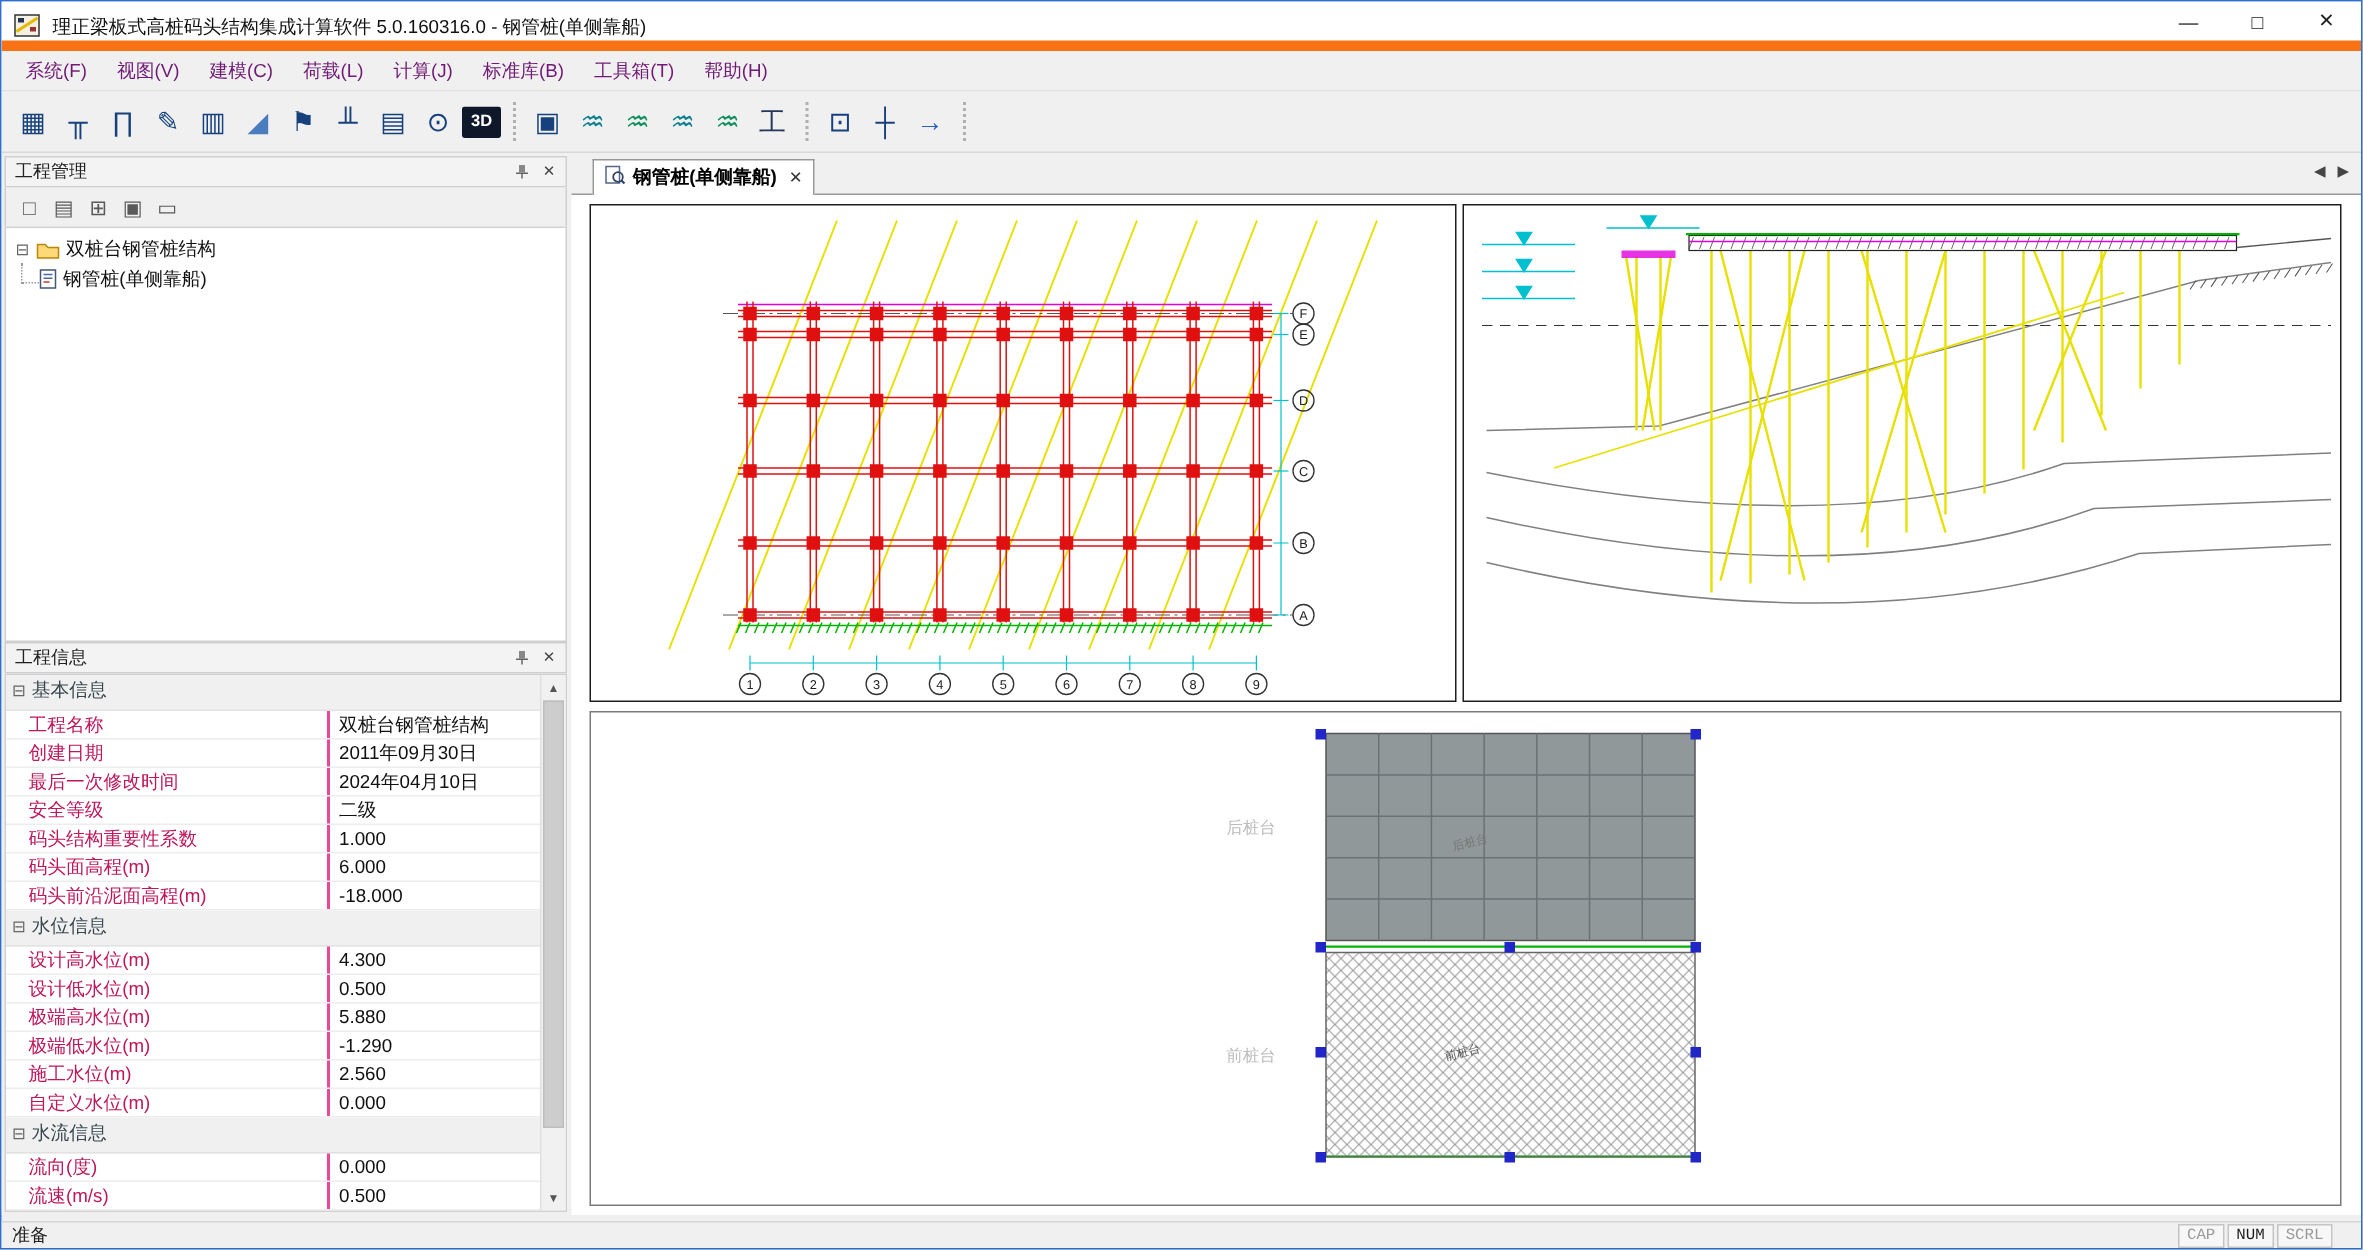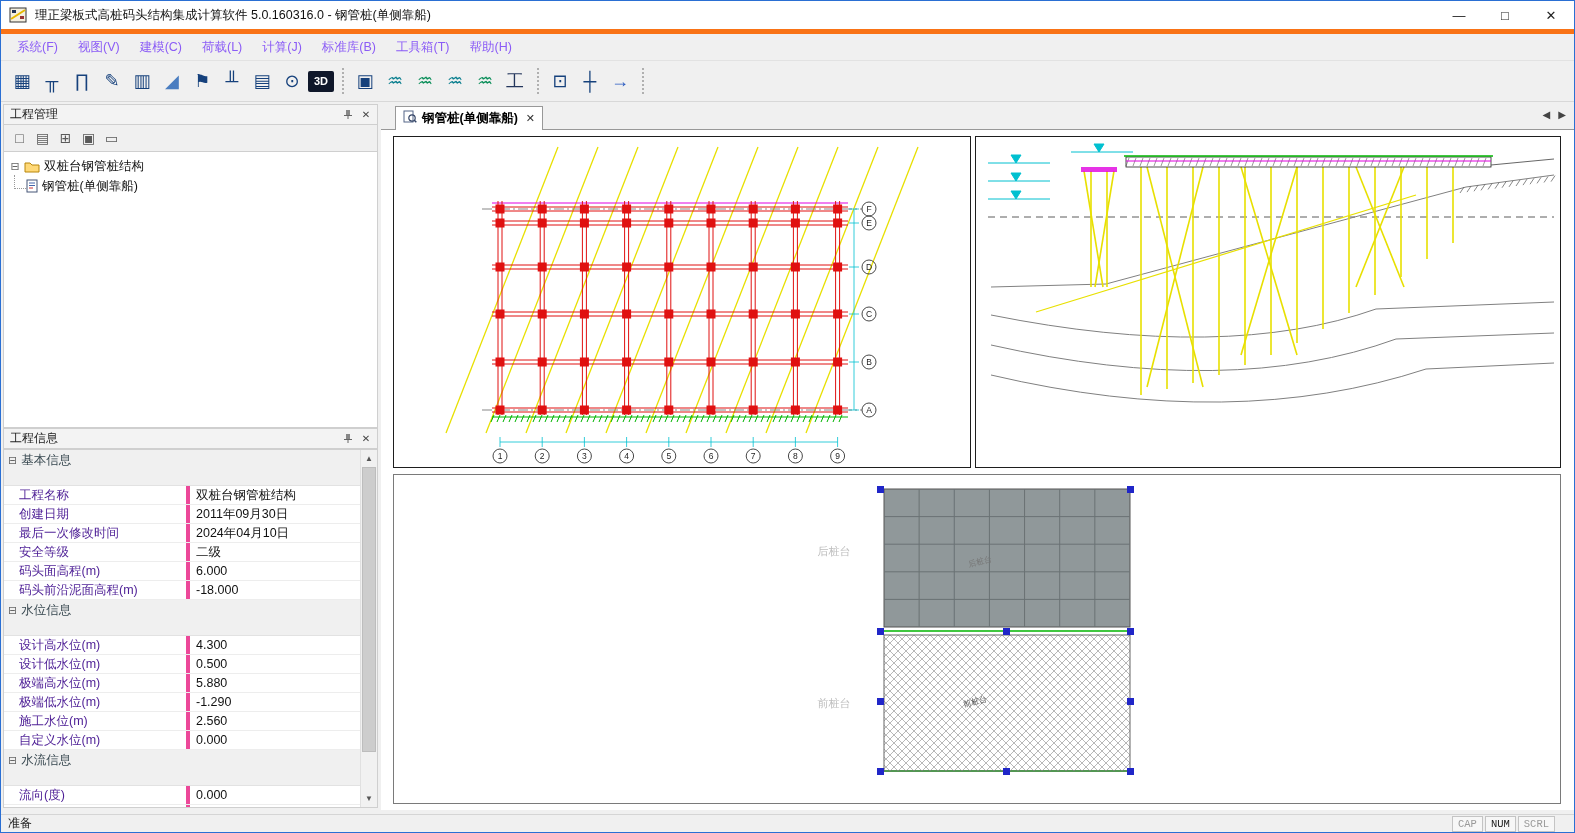--- a/index.html
+++ b/index.html
@@ -2,32 +2,32 @@
 <html><head>
 <meta charset="utf-8">
 <style>
   * { box-sizing: border-box; margin: 0; padding: 0; }
   html,body { background:#8a8a8a; }
   body { font-family: "Liberation Sans", "DejaVu Sans", sans-serif; }
   .window { position:relative; width:1575px; height:833px; background:#f0f0f0;
             border:1px solid #2a6fd3; overflow:hidden; }
 
   
-  .titlebar { height:33px; background:#ffffff; display:flex; align-items:center;
-              padding-left:8px; border-bottom:5px solid #f97316; }
+  .titlebar { height:33px; background:#ffffff; display:flex; align-items:flex-end;
+              padding-left:8px; border-bottom:7px solid #f97316; }
   .app-icon { width:20px; height:20px; display:flex; align-items:center; margin-right:6px; }
   .title-text { font-size:12.5px; color:#111; }
   .win-controls { margin-left:auto; display:flex; height:100%; }
   .win-btn { width:46px; height:100%; display:flex; align-items:center; justify-content:center;
              font-size:13px; color:#222; cursor:pointer; }
 
   
   .menubar { height:27px; background:#f0f0f0; display:flex; align-items:center;
              padding-left:6px; font-size:12.5px; border-bottom:1px solid #e2e2e2; }
-  .menu-item { padding:4px 10px; color:#8b5cf6; cursor:pointer; }
+  .menu-item { padding:4px 10px; color:#701a75; cursor:pointer; }
 
   
   .toolbar { height:41px; background:#f0f0f0; display:flex; align-items:center;
              padding-left:6px; border-bottom:1px solid #d8d8d8; }
   .tb-btn { width:28px; height:28px; display:flex; align-items:center; justify-content:center;
             font-size:18px; margin:0 1px; border:1px solid transparent; cursor:pointer; }
   .tb-btn.txt { font-size:11px; font-weight:bold; background:#0f172a; border-radius:2px;
                 width:26px; height:21px; }
   .tb-grip { width:6px; height:26px; border-right:2px dotted #b0b0b0; margin:0 6px 0 3px; }
 
@@ -51,25 +51,25 @@
   .tree-row .expander { width:14px; text-align:center; color:#666; font-size:11px; margin-left:4px; }
   .tree-row .t-icon { margin:0 4px 0 2px; display:flex; }
   .tree-child-pad { width:14px; margin-left:10px; height:14px;
                     border-left:1px dotted #9a9a9a; border-bottom:1px dotted #9a9a9a;
                     margin-top:-8px; margin-right:-4px; }
 
   
   .info-body { position:absolute; top:21px; left:0; right:0; bottom:2px; background:#fff;
                border:1px solid #cfcfcf; display:flex; overflow:hidden; }
   .info-table { flex:1; font-size:12.5px; overflow:hidden; }
-  .prop-group { height:36px; line-height:20px; background:#f0f0f0; color:#37474f;
+  .prop-group { height:24px; line-height:20px; background:#f0f0f0; color:#37474f;
                 padding-left:4px; border-bottom:1px solid #e2e2e2; cursor:pointer; white-space:nowrap; }
   .prop-group .collapse { color:#666; margin-right:4px; font-size:11px; }
   .prop-row { display:flex; height:19px; line-height:19px; border-bottom:1px solid #ededed; }
-  .prop-row .k { width:186px; padding-left:15px; border-right:4px solid #ec4899; color:#4c1d95;
+  .prop-row .k { width:216px; padding-left:15px; border-right:2px solid #ec4899; color:#be185d;
                  white-space:nowrap; overflow:hidden; }
   .prop-row .v { flex:1; padding-left:6px; color:#111; white-space:nowrap; overflow:hidden; }
   .scrollbar { width:17px; background:#f1f1f1; border-left:1px solid #e0e0e0; position:relative; cursor:pointer; }
   .sb-arrow { position:absolute; left:0; width:16px; height:17px; font-size:8px; color:#555;
               text-align:center; line-height:17px; }
   .sb-arrow.up { top:0; }
   .sb-arrow.down { bottom:0; }
   .sb-thumb { position:absolute; left:1px; right:1px; top:17px; height:calc(100% - 72px);
               background:#cdcdcd; border:1px solid #bdbdbd; }
 
@@ -231,20 +231,24 @@
               <div class="k">创建日期</div>
               <div class="v">2011年09月30日</div>
             </div>
             <div class="prop-row">
               <div class="k">最后一次修改时间</div>
               <div class="v">2024年04月10日</div>
             </div>
             <div class="prop-row">
               <div class="k">安全等级</div>
               <div class="v">二级</div>
+            </div>
+            <div class="prop-row">
+              <div class="k">码头结构重要性系数</div>
+              <div class="v">1.000</div>
             </div>
             <div class="prop-row">
               <div class="k">码头面高程(m)</div>
               <div class="v">6.000</div>
             </div>
             <div class="prop-row">
               <div class="k">码头前沿泥面高程(m)</div>
               <div class="v">-18.000</div>
             </div>
             <div class="prop-group"><span class="collapse">⊟</span>水位信息</div>

